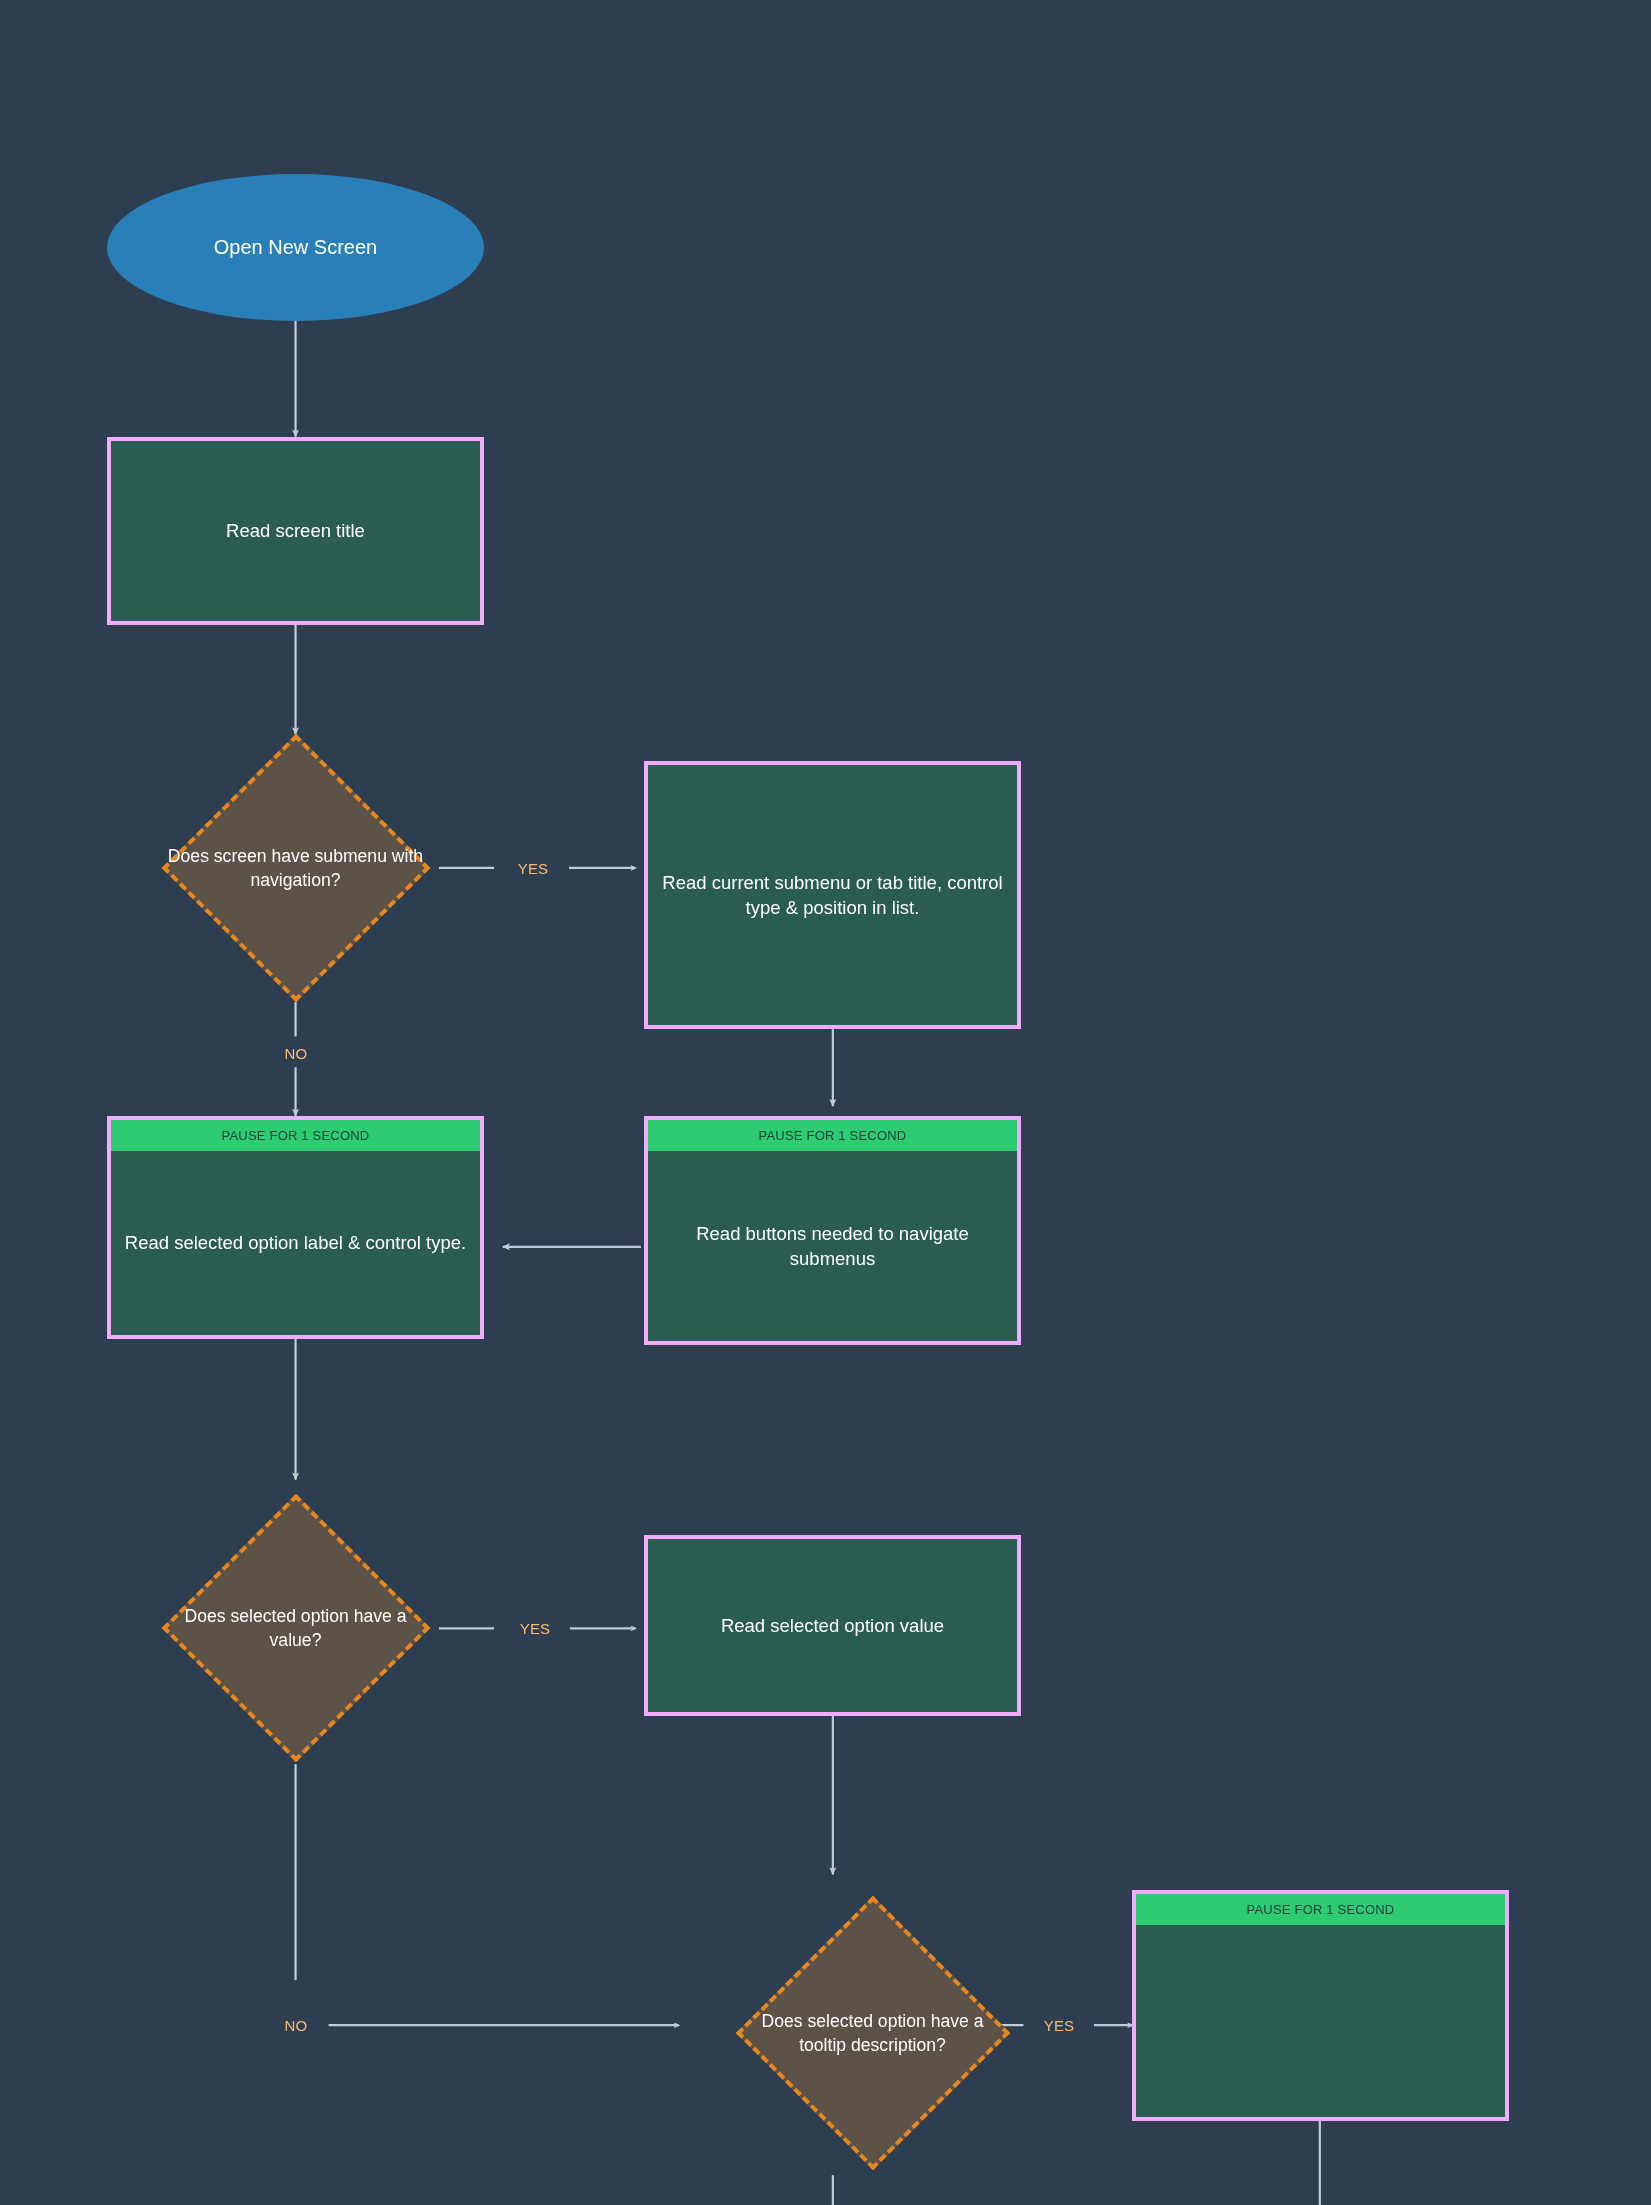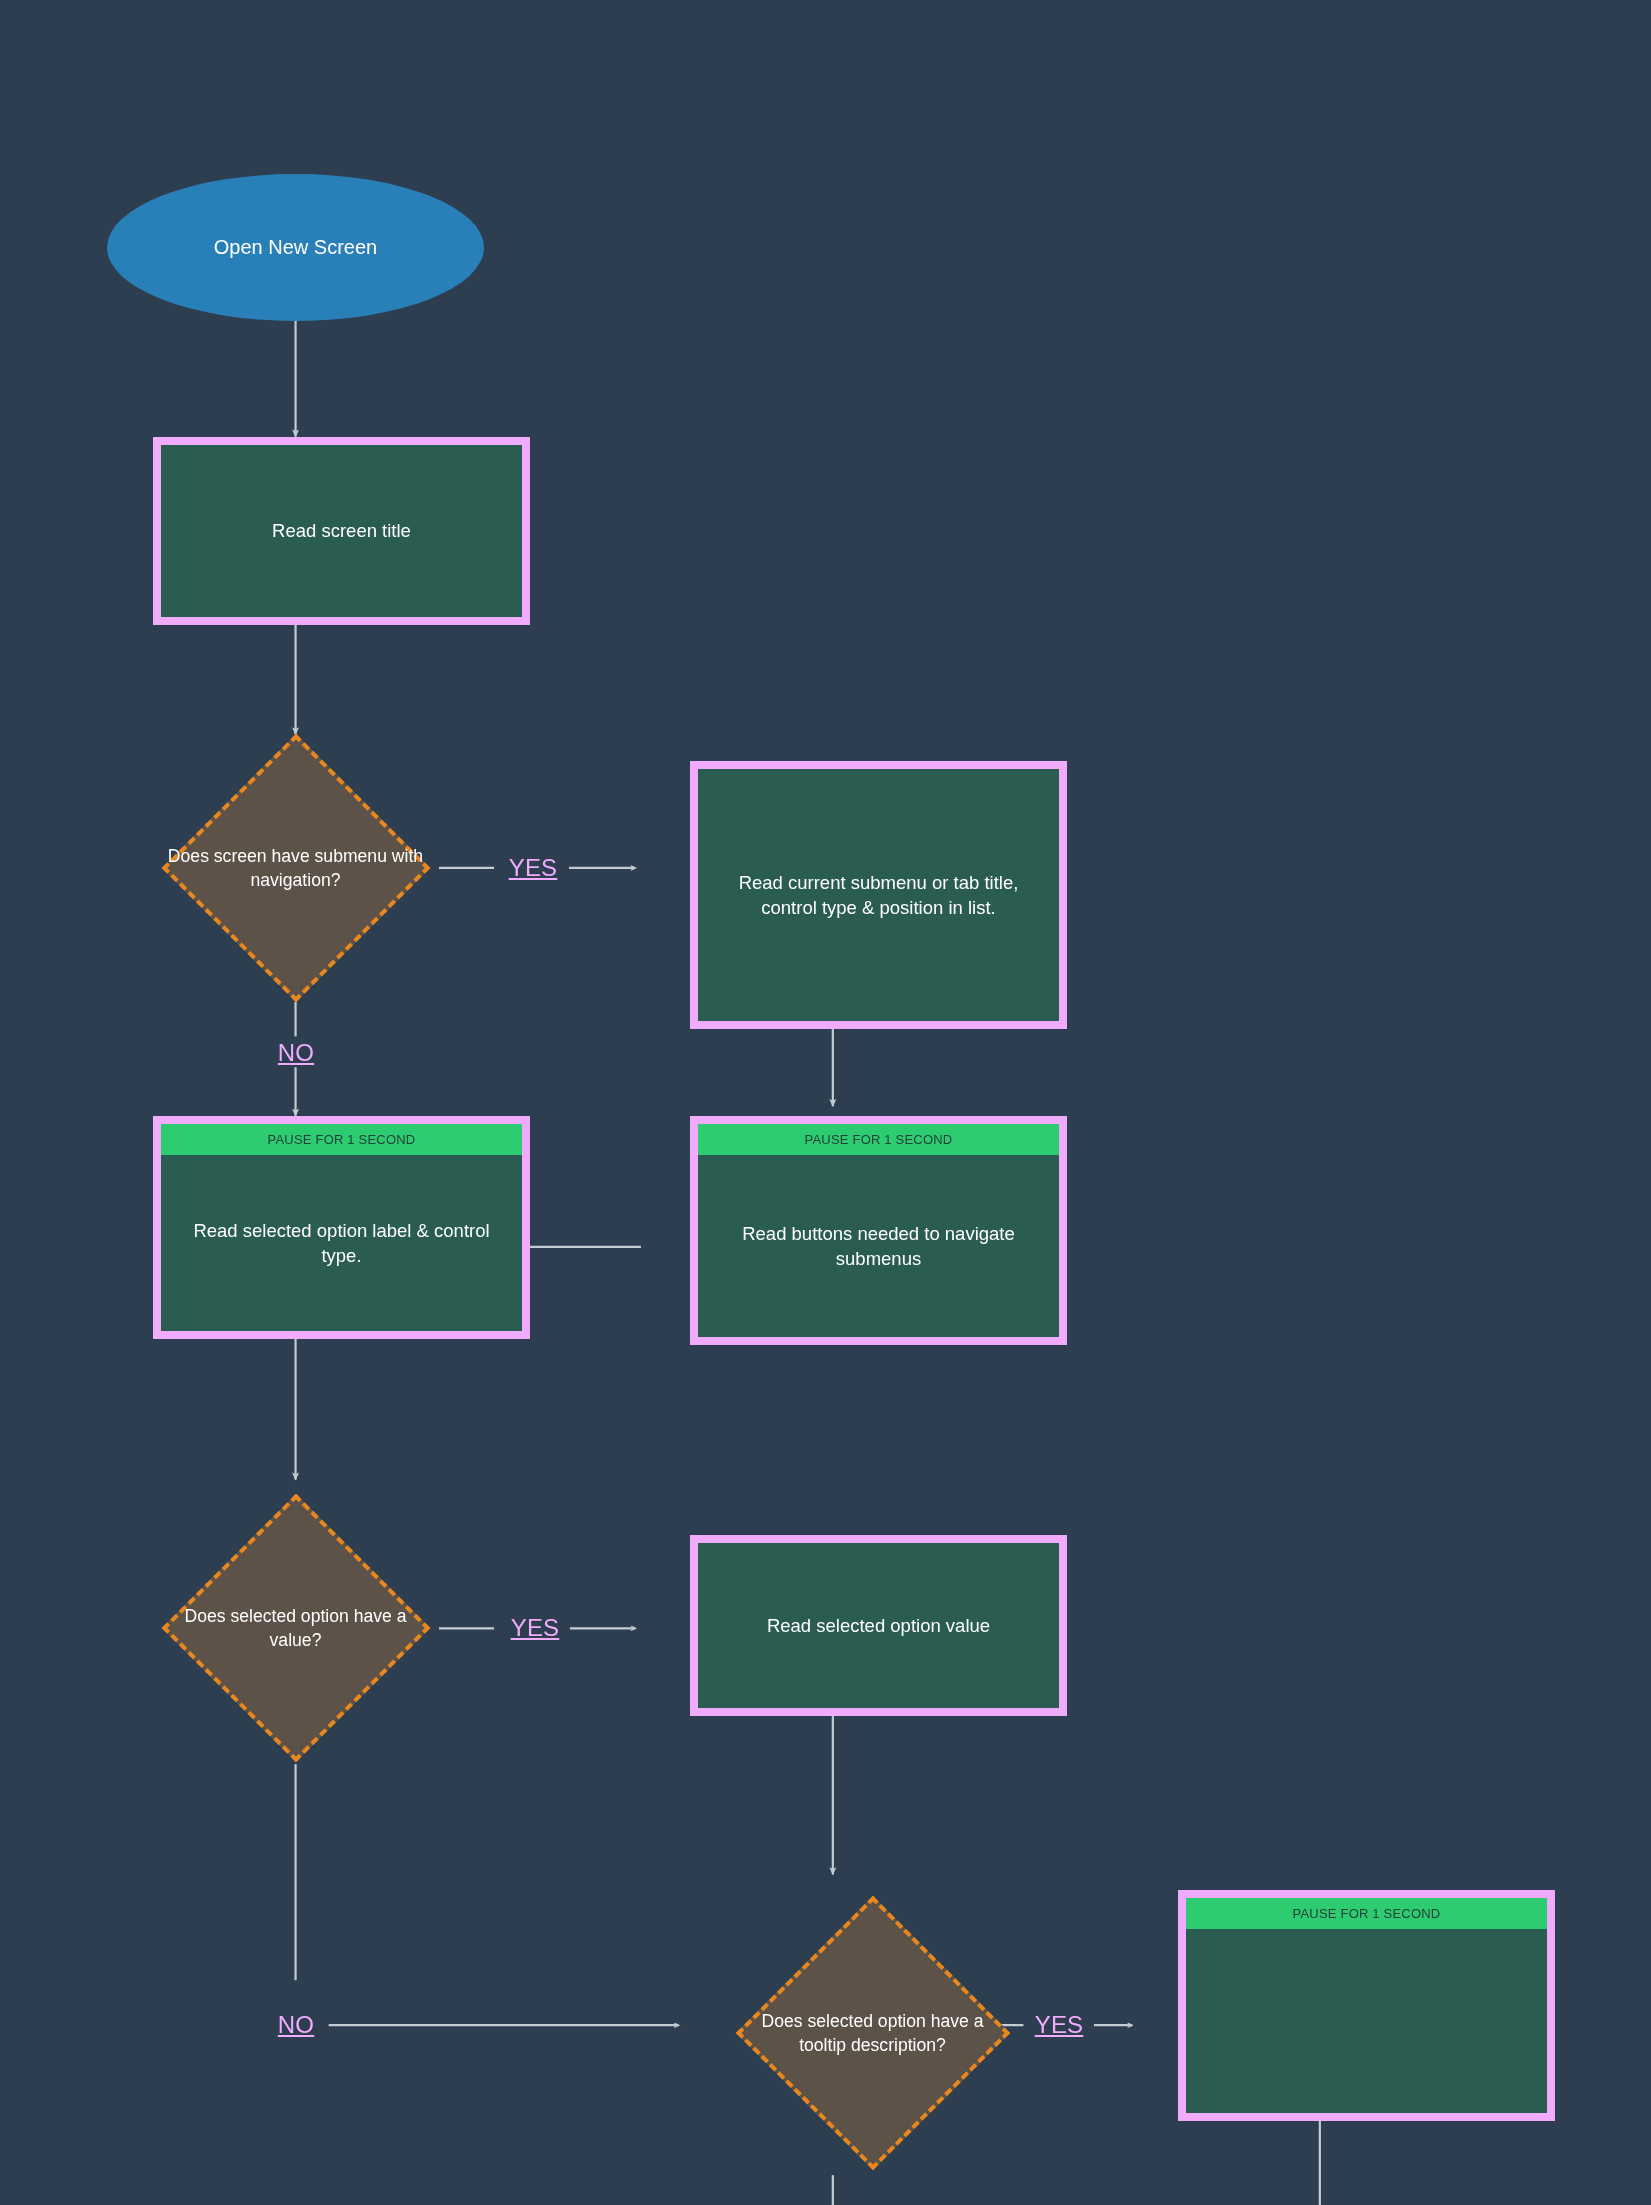--- a/index.html
+++ b/index.html
@@ -37,26 +37,25 @@
     border-radius: 50%;
     display: flex;
     align-items: center;
     justify-content: center;
     color: #ffffff;
     font-size: 20px;
     line-height: 1.25;
   }
   
   .process {
-    border: 8px solid #f0abfc;
+    border: 4px solid #f0abfc;
     background: #2a5c52;
     display: flex;
     flex-direction: column;
     overflow: hidden;
-    margin-left: 46px;
   }
   .process .pause-band {
     background: #2ecc71;
     color: #20413c;
     font-size: 13px;
     letter-spacing: 0.2px;
     text-align: center;
     padding: 7.5px 0 8.4px 0;
     flex: 0 0 auto;
     white-space: nowrap;
@@ -93,26 +92,25 @@
     transform: translate(-50%, -50%);
     color: #ffffff;
     font-size: 17.6px;
     line-height: 1.38;
     text-align: center;
     width: 86%;
   }
   
   .edge-label {
     position: absolute;
-    color: #f0abfc;
-    font-size: 24px;
+    color: #fdba74;
+    font-size: 15px;
     letter-spacing: 0.2px;
     white-space: nowrap;
     transform: translate(-50%, -50%);
-    text-decoration: underline;
   }
 </style>
 </head>
 <body>
 
 <div id="flow-root">
 
   <svg class="edges" viewBox="0 0 3745 7122" preserveAspectRatio="none">
     <defs>
       <marker id="arrow" markerWidth="16" markerHeight="16" refX="11" refY="6" orient="auto" markerUnits="userSpaceOnUse">

